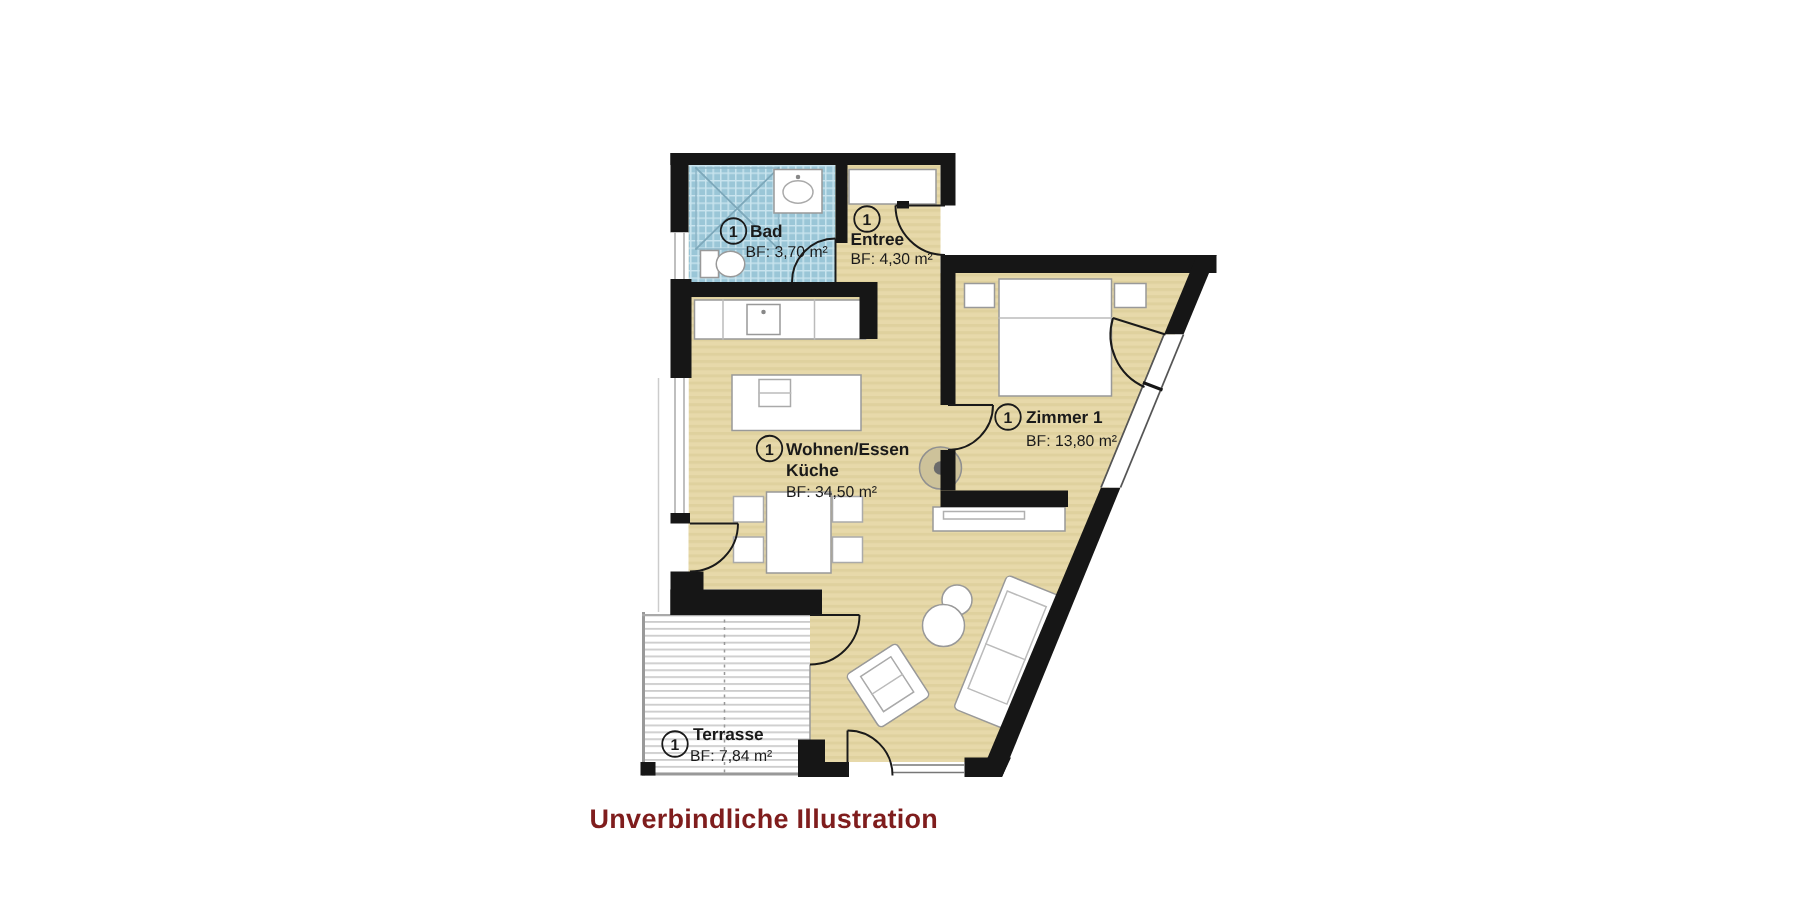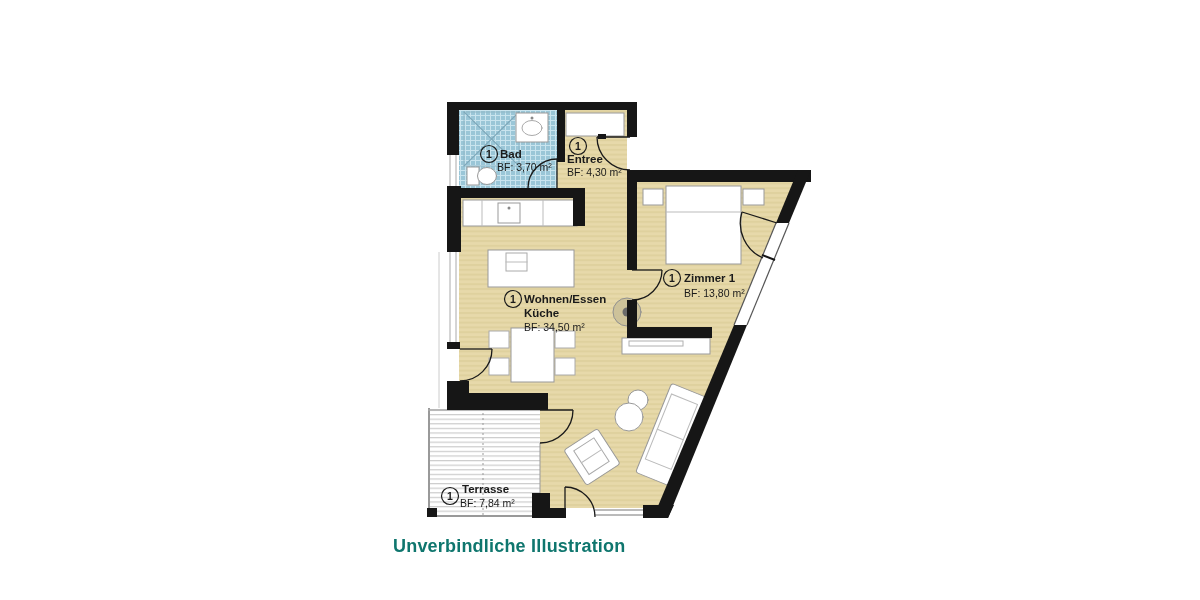--- a/index.html
+++ b/index.html
@@ -3,21 +3,21 @@
 <meta charset="utf-8">
 <style>
   html,body{margin:0;padding:0;background:#ffffff;}
   .stage{position:relative;width:1200px;height:600px;background:#ffffff;overflow:hidden;
          font-family:"Liberation Sans", sans-serif;}
   svg{position:absolute;left:0;top:0;}
   text{font-family:"Liberation Sans", sans-serif;fill:#1a1a1a;}
   .room-name{font-size:11.5px;font-weight:bold;}
   .room-area{font-size:10.5px;font-weight:normal;}
   .badge-num{font-size:10.5px;font-weight:bold;text-anchor:middle;}
-  .caption{position:absolute;left:393px;top:536px;font-size:18px;font-weight:600;color:#0f766e;
+  .caption{position:absolute;left:393px;top:536px;font-size:18px;font-weight:600;color:#7f1d1d;
            letter-spacing:0.2px;}
 </style>
 </head>
 <body>
 
 <div class="stage">
 <svg width="1200" height="600" viewBox="0 0 1200 600">
   <defs>
     <pattern id="floorP" width="10" height="4.8" patternUnits="userSpaceOnUse">
       <rect width="10" height="4.8" fill="#e7d9aa"></rect>

